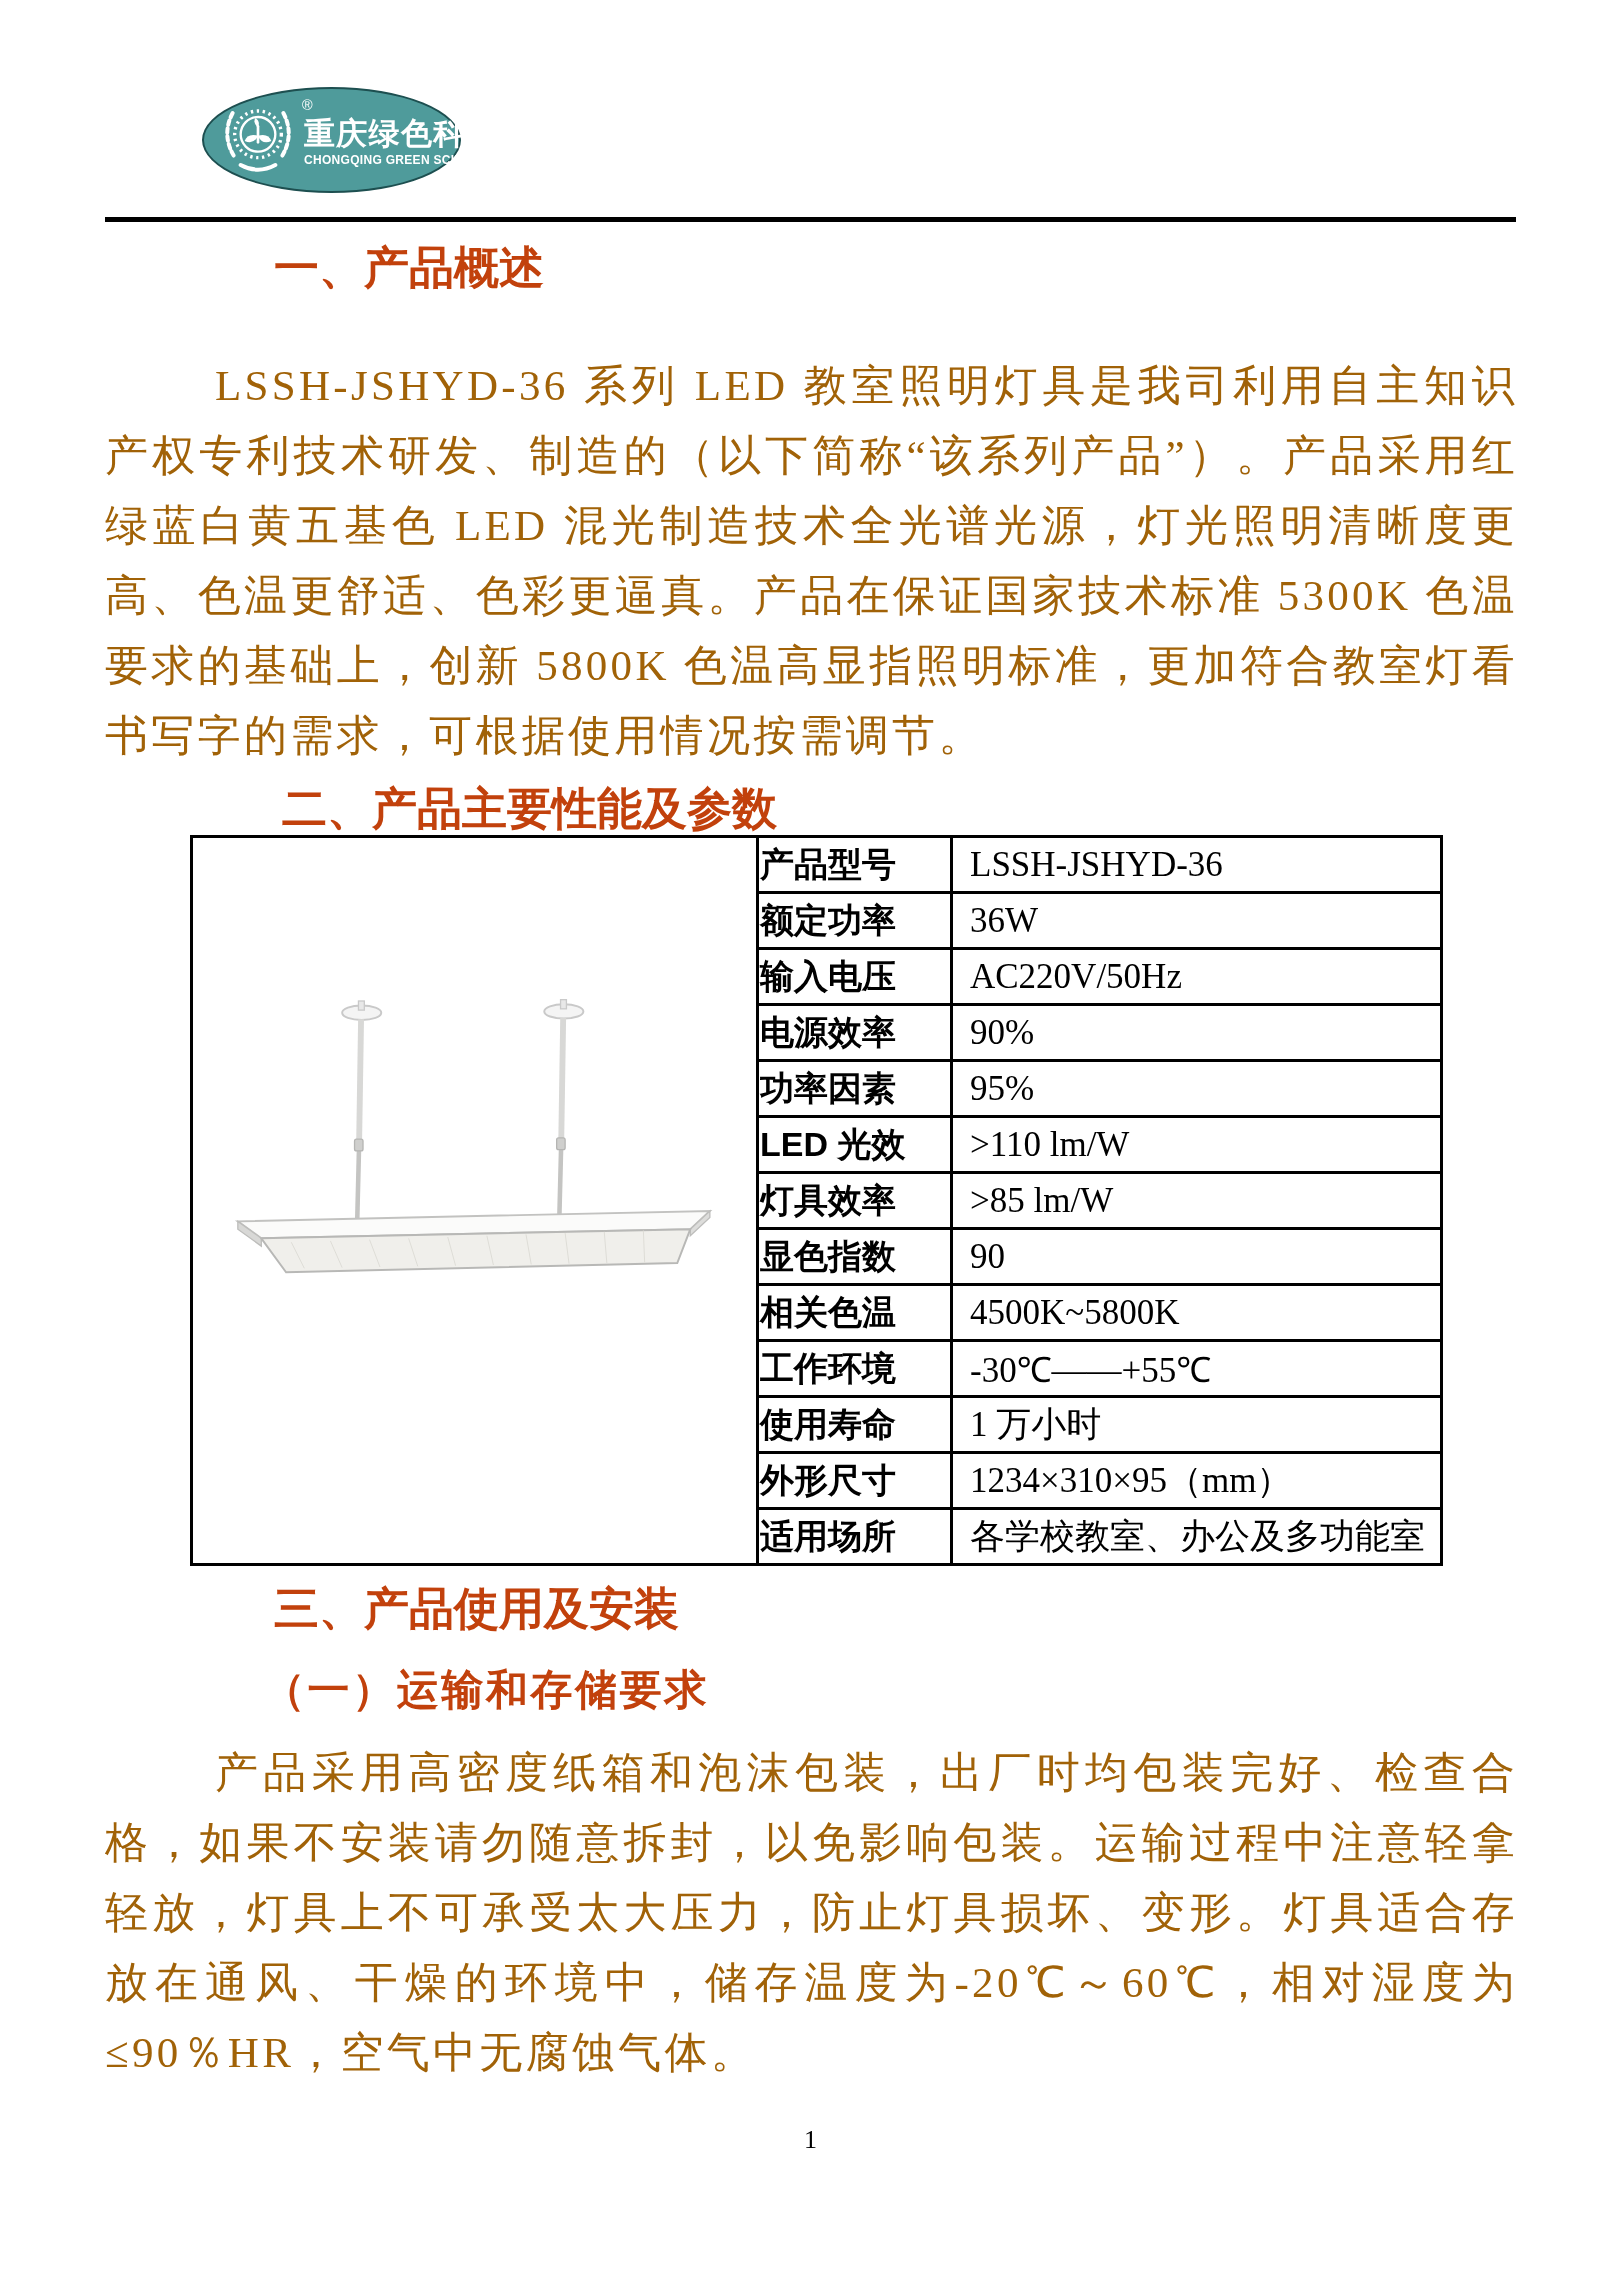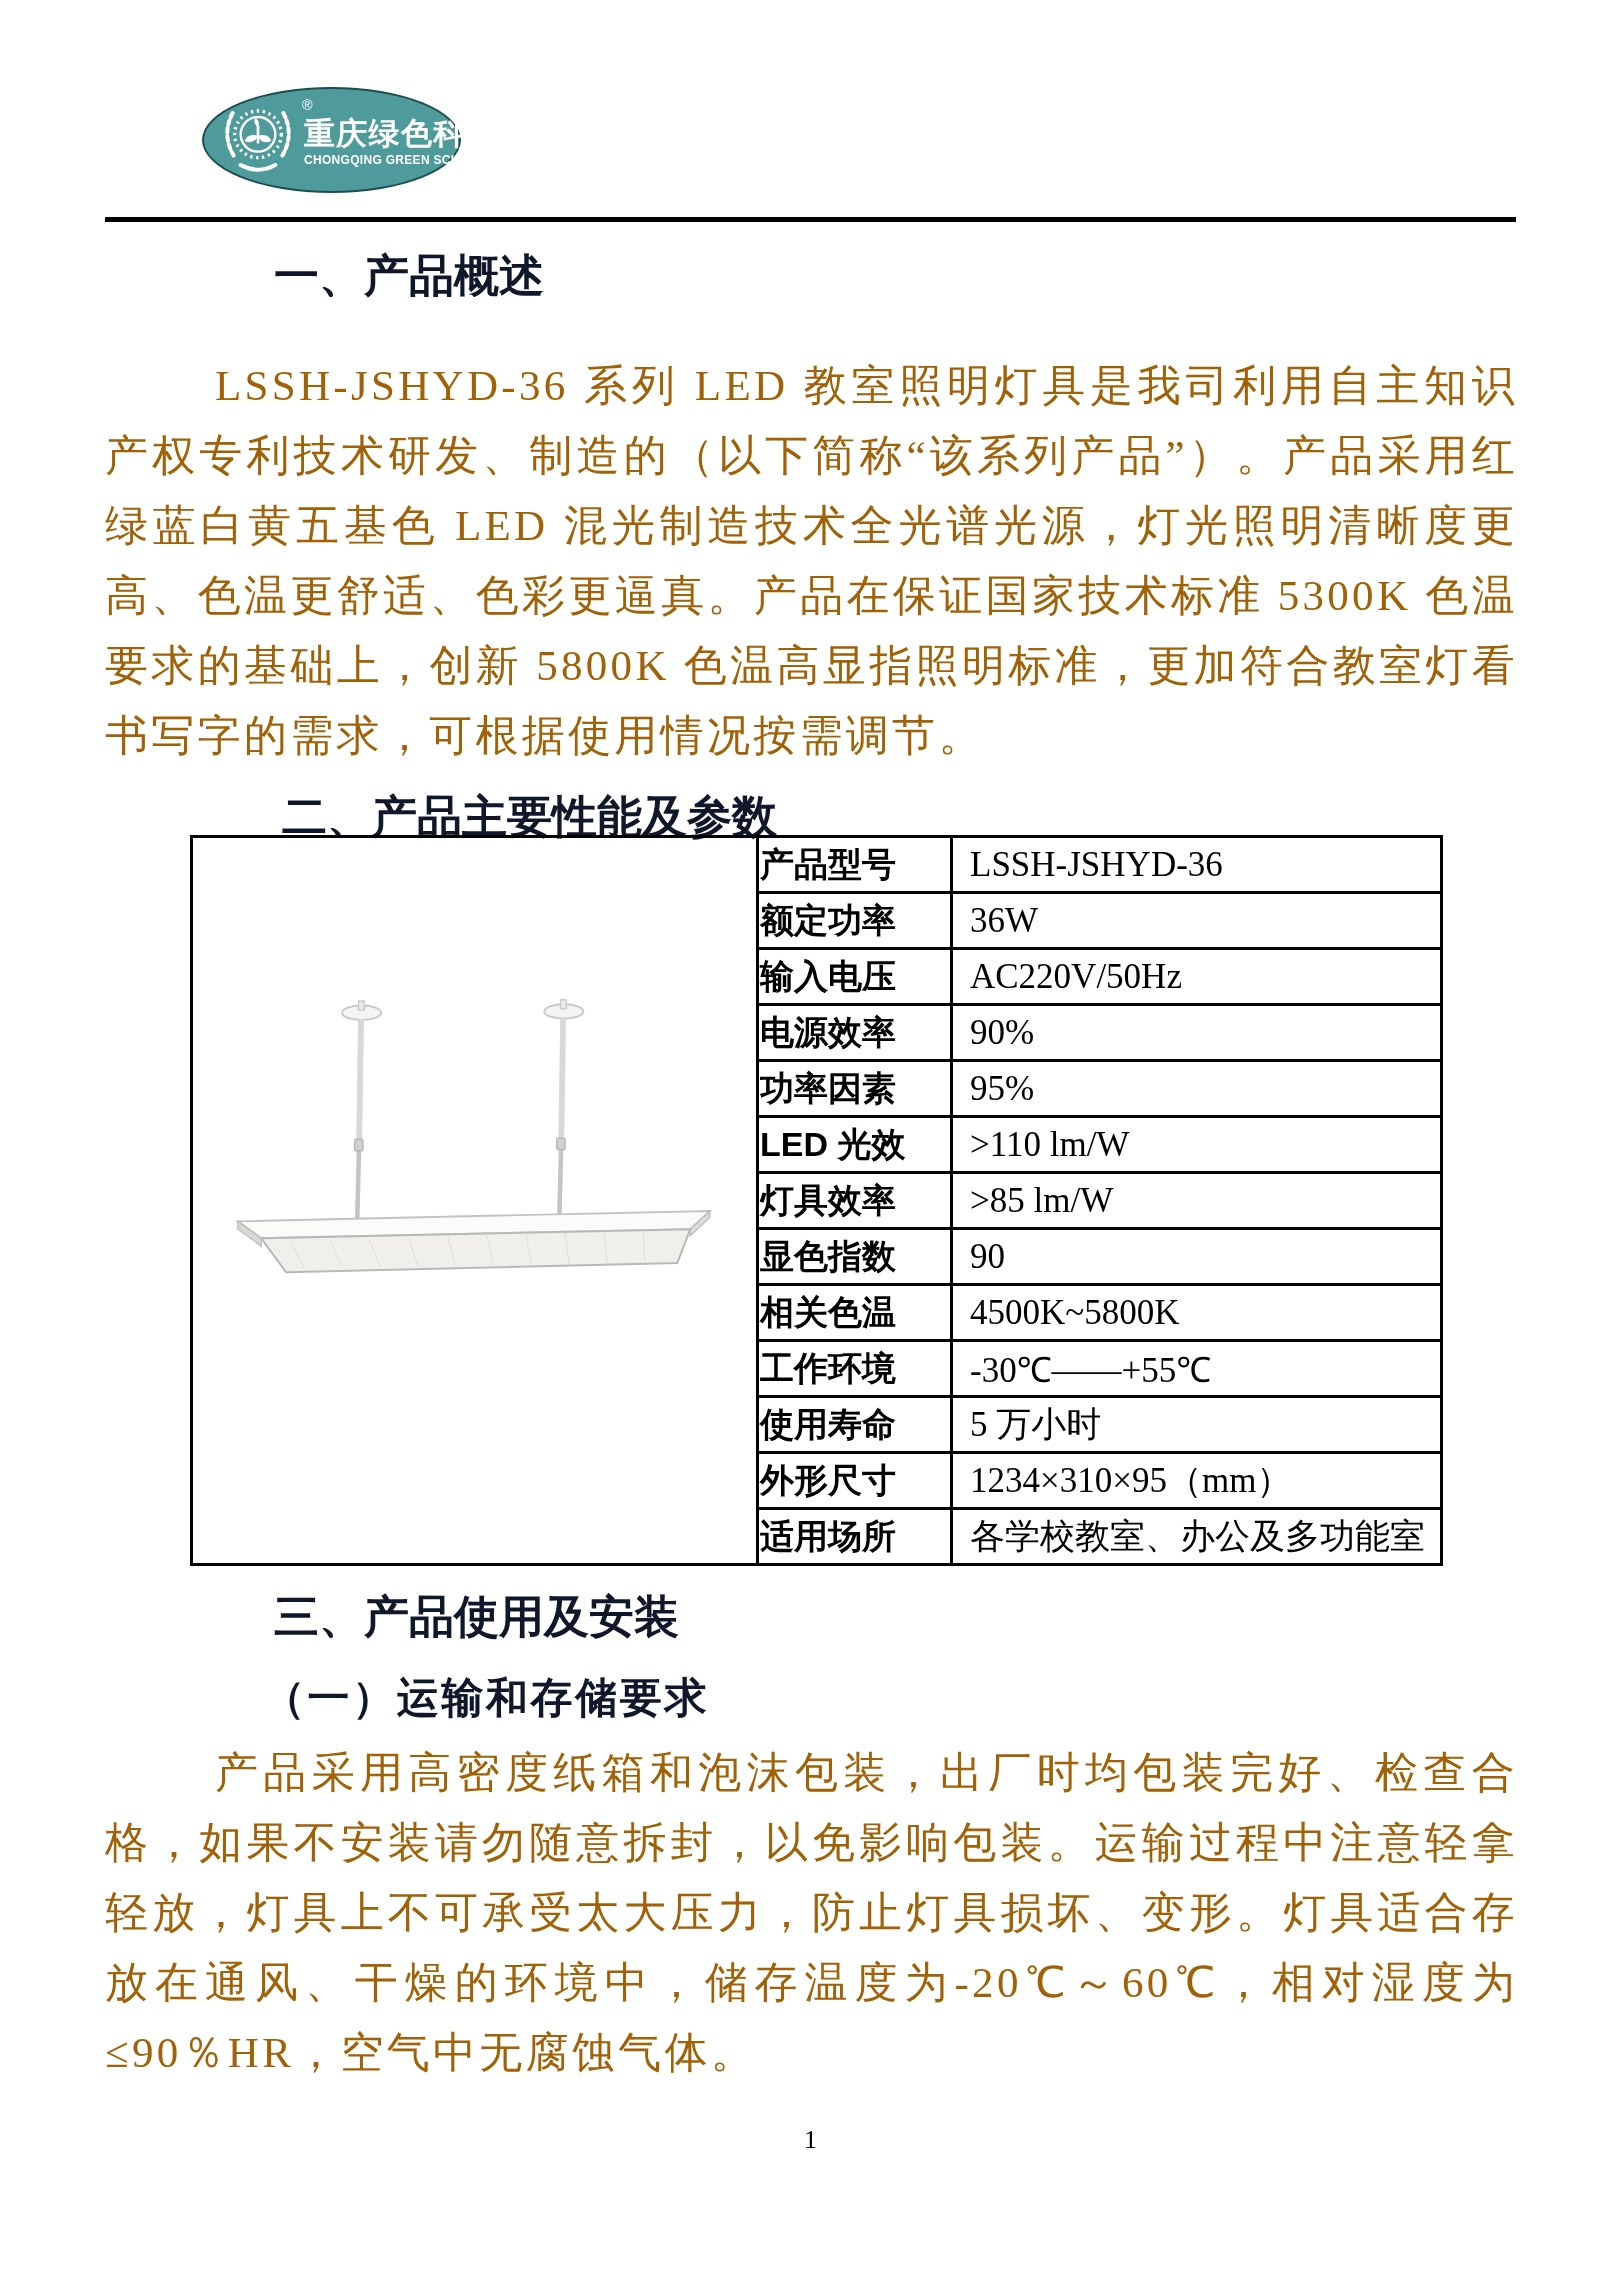--- a/index.html
+++ b/index.html
@@ -30,22 +30,22 @@
   .logo-en{
     position:absolute;left:100px;top:64px;width:156px;
     color:#ffffff;font-size:12px;font-weight:bold;letter-spacing:0.3px;
     font-family:"Liberation Sans",sans-serif;white-space:nowrap;
   }
   .header-rule{
     position:absolute;left:105px;top:217px;width:1411px;height:4.6px;background:#000;
   }
   
   .h-blue{
-    position:absolute;color:#0f172a;font-weight:bold;
-    font-family:Liberation Serif, serif;white-space:nowrap;margin-top:8px;
+    position:absolute;color:#c2410c;font-weight:bold;
+    font-family:Liberation Serif, serif;white-space:nowrap;
   }
   .h1-1{left:274px;top:238px;font-size:45px;}
   .h1-2{left:282px;top:779px;font-size:45px;}
   .h1-3{left:274px;top:1579px;font-size:45px;}
   .h2-sub{left:263px;top:1662px;font-size:42px;letter-spacing:2.6px;}
   .para{
     position:absolute;left:105px;width:1413px;
     color:#a16207;font-size:43px;line-height:70px;
     text-align:justify;text-justify:inter-ideograph;
     letter-spacing:3.3px;
@@ -193,21 +193,21 @@
       <tr>
         <td class="cell-label">相关色温</td>
         <td class="cell-value">4500K~5800K</td>
       </tr>
       <tr>
         <td class="cell-label">工作环境</td>
         <td class="cell-value">-30℃——+55℃</td>
       </tr>
       <tr>
         <td class="cell-label">使用寿命</td>
-        <td class="cell-value">5 万小时</td>
+        <td class="cell-value">1 万小时</td>
       </tr>
       <tr>
         <td class="cell-label">外形尺寸</td>
         <td class="cell-value">1234×310×95（mm）</td>
       </tr>
       <tr>
         <td class="cell-label">适用场所</td>
         <td class="cell-value">各学校教室、办公及多功能室</td>
       </tr>
     </tbody>

